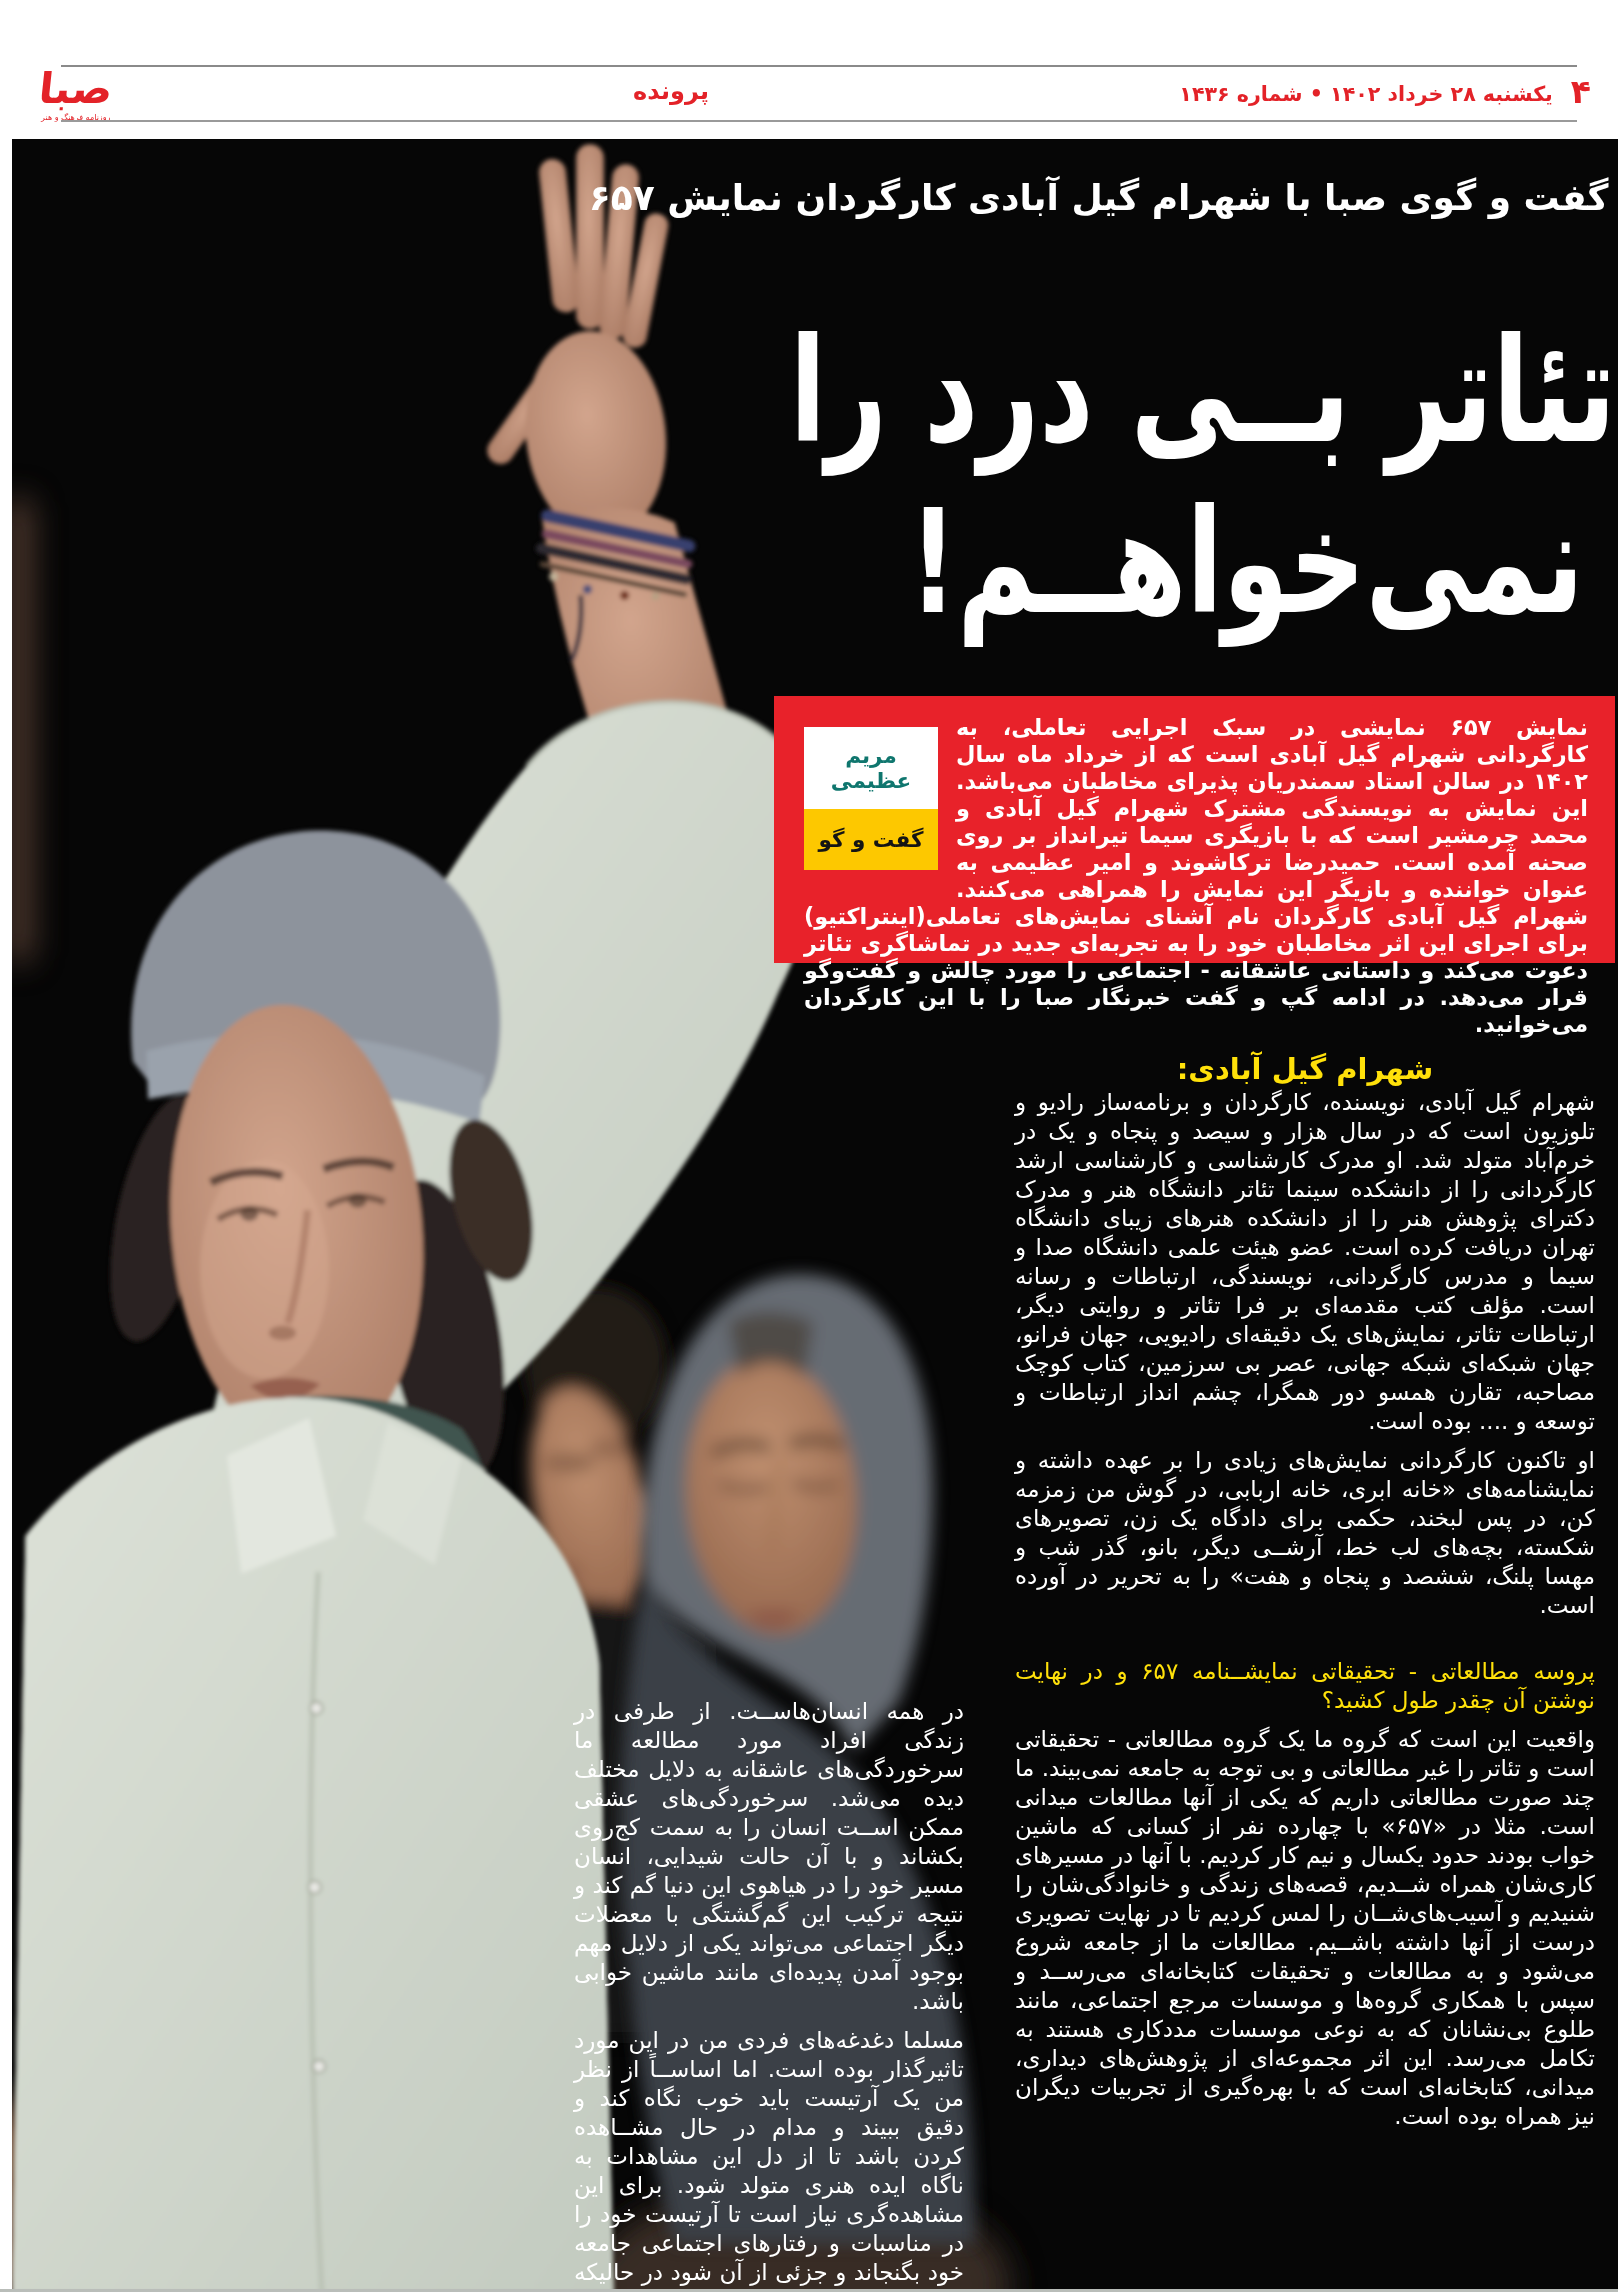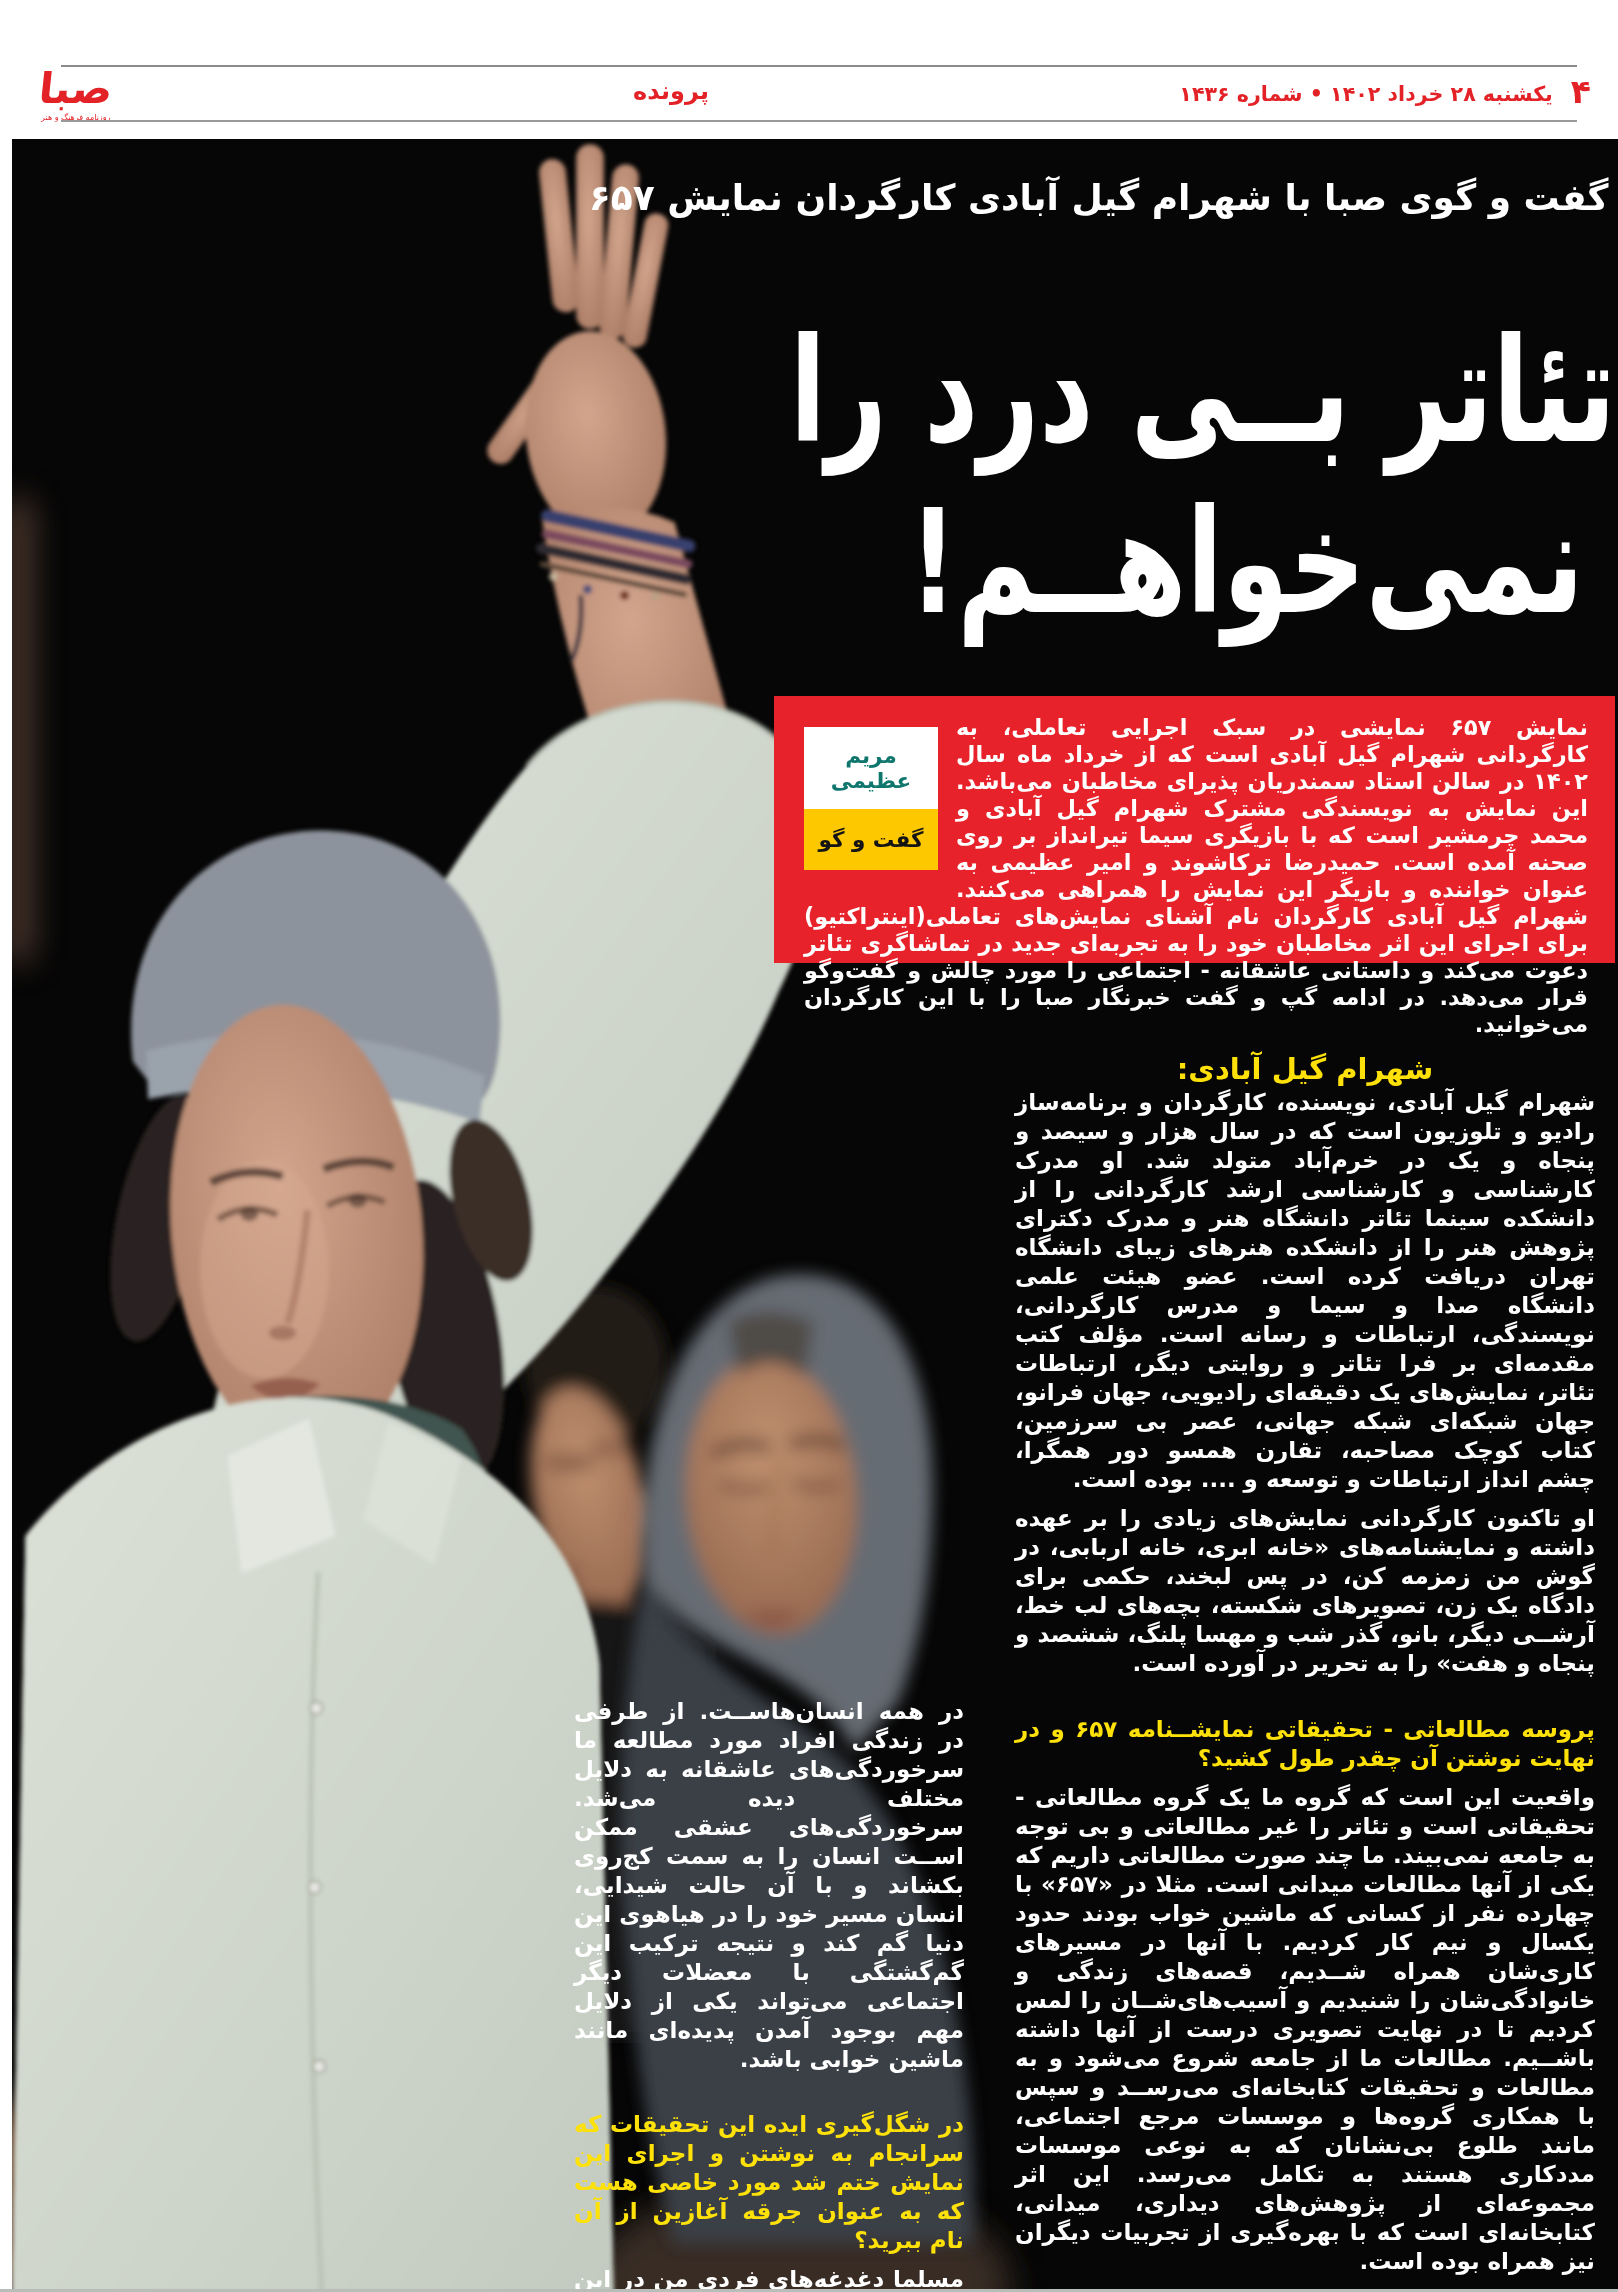--- a/index.html
+++ b/index.html
@@ -30,21 +30,21 @@
         transform:scaleY(1.36);transform-origin:top right;z-index:5;}
   .headline .hl2{margin-left:0;margin-right:32px;}
   .lede-box{position:absolute;left:762px;top:557px;width:841px;height:267px;background:#e8222a;
         z-index:6;direction:rtl;padding:18px 27px 16px 30px;}
   .byline{float:left;width:134px;margin:12.5px 18px 9px 0;text-align:center;font-weight:bold;}
   .byline-author{background:#ffffff;color:#0f766e;font-size:21.5px;padding:16px 5.4px;}
   .byline-role{background:#fdc800;color:#141414;font-size:21.5px;padding:18px 5.4px;}
   .lede{margin:0;color:#ffffff;font-size:22.4px;line-height:27px;font-weight:bold;
         text-align:justify;text-align-last:right;}
   .col{position:absolute;z-index:6;direction:rtl;}
-  .col p{margin:0 0 9.9px;color:#ffffff;font-size:23px;line-height:29px;font-weight:700;
+  .col p{margin:0 0 9.9px;color:#ffffff;font-size:23px;line-height:29px;font-weight:400;
         text-align:justify;text-align-last:right;}
   .col p.q{color:#ffe10a;margin-top:37px;}
   .col-right{left:1003px;top:911px;width:580px;}
   .col-right h2,.col-right h3{margin:0;color:#ffe10a;font-size:29px;line-height:38px;
         font-weight:bold;text-align:center;}
   .col-right h3{margin-bottom:10.7px;}
   .col-mid{left:562px;top:1558px;width:390px;}
   .col-mid p.q{margin-top:36px;}
   .bottom-edge{position:absolute;left:0;bottom:0;width:100%;height:4.5px;background:#b9bdb9;z-index:9;}
 </style>
@@ -213,20 +213,19 @@
       <h2>شهرام گیل آبادی:</h2>
       <p>شهرام گیل آبادی، نویسنده، کارگردان و برنامه‌ساز رادیو و تلوزیون است که در سال هزار و سیصد و پنجاه و یک در خرم‌آباد متولد شد. او مدرک کارشناسی و کارشناسی ارشد کارگردانی را از دانشکده سینما تئاتر دانشگاه هنر و مدرک دکترای پژوهش هنر را از دانشکده هنرهای زیبای دانشگاه تهران دریافت کرده است. عضو هیئت علمی دانشگاه صدا و سیما و مدرس کارگردانی، نویسندگی، ارتباطات و رسانه است. مؤلف کتب مقدمه‌ای بر فرا تئاتر و روایتی دیگر، ارتباطات تئاتر، نمایش‌های یک دقیقه‌ای رادیویی، جهان فرانو، جهان شبکه‌ای شبکه جهانی، عصر بی سرزمین، کتاب کوچک مصاحبه، تقارن همسو دور همگرا، چشم انداز ارتباطات و توسعه و .... بوده است.</p>
       <p>او تاکنون کارگردانی نمایش‌های زیادی را بر عهده داشته و نمایشنامه‌های «خانه ابری، خانه اربابی، در گوش من زمزمه کن، در پس لبخند، حکمی برای دادگاه یک زن، تصویرهای شکسته، بچه‌های لب خط، آرشــی دیگر، بانو، گذر شب و مهسا پلنگ، ششصد و پنجاه و هفت» را به تحریر در آورده است.</p>
       <p class="q">پروسه مطالعاتی - تحقیقاتی نمایشــنامه ۶۵۷ و در نهایت نوشتن آن چقدر طول کشید؟</p>
       <p>واقعیت این است که گروه ما یک گروه مطالعاتی - تحقیقاتی است و تئاتر را غیر مطالعاتی و بی توجه به جامعه نمی‌بیند. ما چند صورت مطالعاتی داریم که یکی از آنها مطالعات میدانی است. مثلا در «۶۵۷» با چهارده نفر از کسانی که ماشین خواب بودند حدود یکسال و نیم کار کردیم. با آنها در مسیرهای کاری‌شان همراه شــدیم، قصه‌های زندگی و خانوادگی‌شان را شنیدیم و آسیب‌های‌شــان را لمس کردیم تا در نهایت تصویری درست از آنها داشته باشــیم. مطالعات ما از جامعه شروع می‌شود و به مطالعات و تحقیقات کتابخانه‌ای می‌رســد و سپس با همکاری گروه‌ها و موسسات مرجع اجتماعی، مانند طلوع بی‌نشانان که به نوعی موسسات مددکاری هستند به تکامل می‌رسد. این اثر مجموعه‌ای از پژوهش‌های دیداری، میدانی، کتابخانه‌ای است که با بهره‌گیری از تجربیات دیگران نیز همراه بوده است.</p>
 
     </section>
 
     <section class="col col-mid">
       <p>در همه انسان‌هاســت. از طرفی در زندگی افراد مورد مطالعه ما سرخوردگی‌های عاشقانه به دلایل مختلف دیده می‌شد. سرخوردگی‌های عشقی ممکن اســت انسان را به سمت کج‌روی بکشاند و با آن حالت شیدایی، انسان مسیر خود را در هیاهوی این دنیا گم کند و نتیجه ترکیب این گم‌گشتگی با معضلات دیگر اجتماعی می‌تواند یکی از دلایل مهم بوجود آمدن پدیده‌ای مانند ماشین خوابی باشد.</p>
-      <p class="q">در شگل‌گیری ایده این تحقیقات که سرانجام به نوشتن و اجرای این نمایش ختم شد مورد خاصی هست که به عنوان جرقه آغازین از آن نام ببرید؟</p>
       <p>مسلما دغدغه‌های فردی من در این مورد تاثیرگذار بوده است. اما اساســاً از نظر من یک آرتیست باید خوب نگاه کند و دقیق ببیند و مدام در حال مشــاهده کردن باشد تا از دل این مشاهدات به ناگاه ایده هنری متولد شود. برای این مشاهده‌گری نیاز است تا آرتیست خود را در مناسبات و رفتارهای اجتماعی جامعه خود بگنجاند و جزئی از آن شود در حالیکه هوشیارانه در</p>
     </section>
   </div>
 
   <div class="bottom-edge"></div>
 </div>
 
 
 </body></html>

